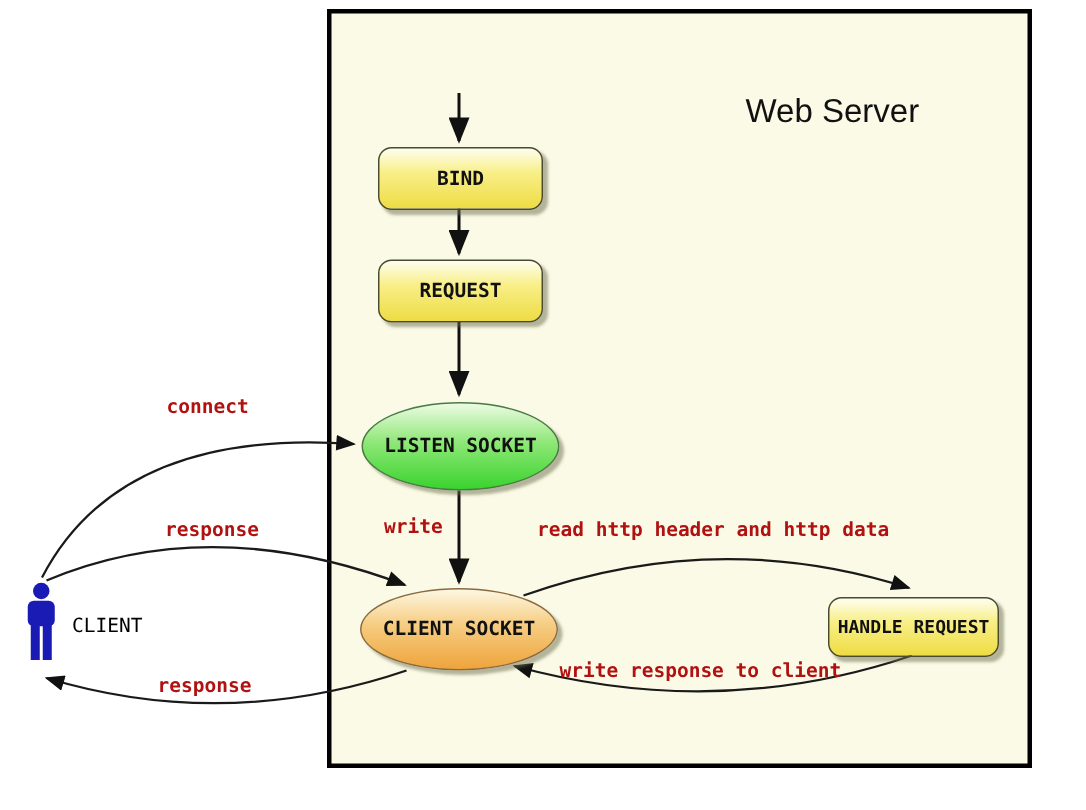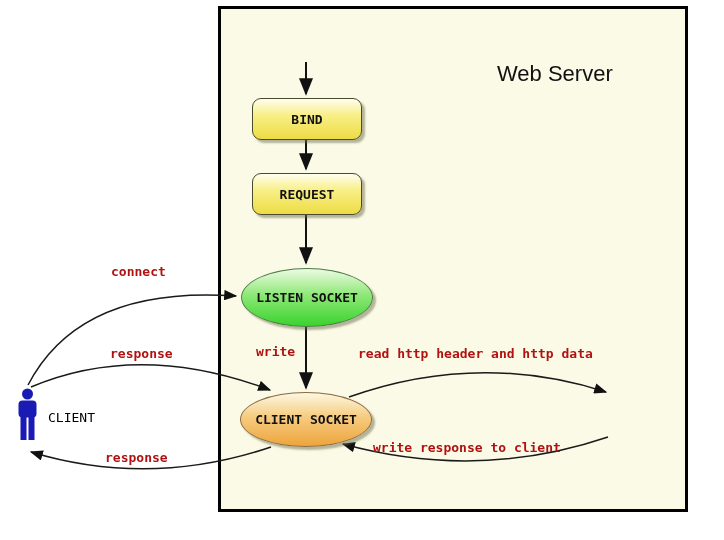--- a/index.html
+++ b/index.html
@@ -86,20 +86,23 @@
   </div>
 
   <div class="node ellipse green" style="left:241px; top:268px; width:130px; height:57px;">
     <span>LISTEN SOCKET</span>
   </div>
 
   <div class="node ellipse orange" style="left:240px; top:392px; width:130px; height:53px;">
     <span>CLIENT SOCKET</span>
   </div>
 
+  <div class="node rect small" style="left:552px; top:398px; width:112px; height:38px;">
+    <span>HANDLE REQUEST</span>
+  </div>
 
   <svg class="person" width="24" height="54" viewBox="0 0 24 54">
     <circle cx="10.5" cy="6" r="5.5" fill="#1a1ab4"></circle>
     <rect x="1.5" y="12.5" width="18" height="17" rx="4" fill="#1a1ab4"></rect>
     <rect x="3.5" y="28" width="6" height="24" fill="#1a1ab4"></rect>
     <rect x="11.5" y="28" width="6" height="24" fill="#1a1ab4"></rect>
   </svg>
   <div class="client-label">CLIENT</div>
 
   <span class="elabel" style="left:111px; top:264px;">connect</span>

